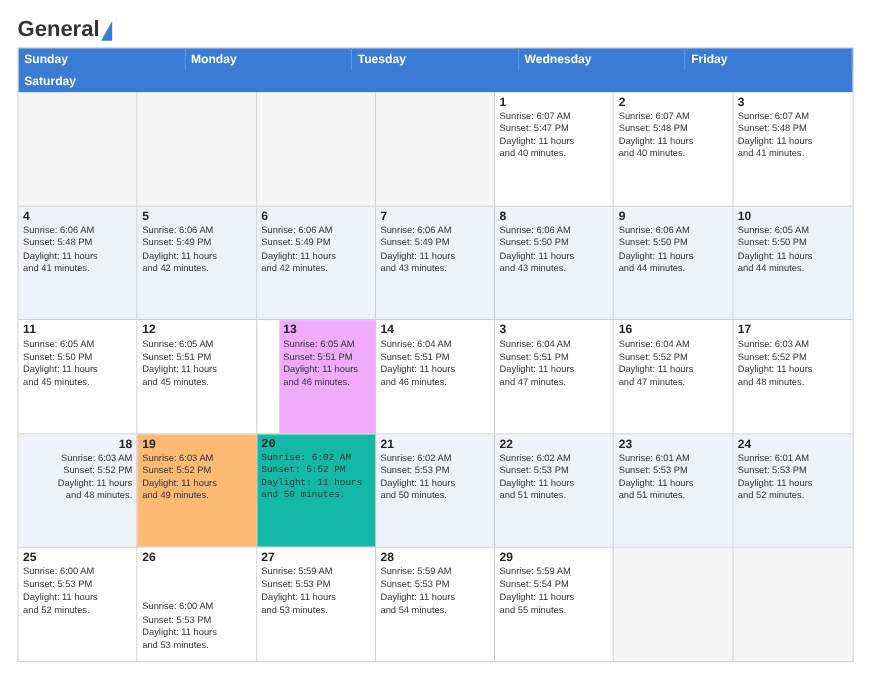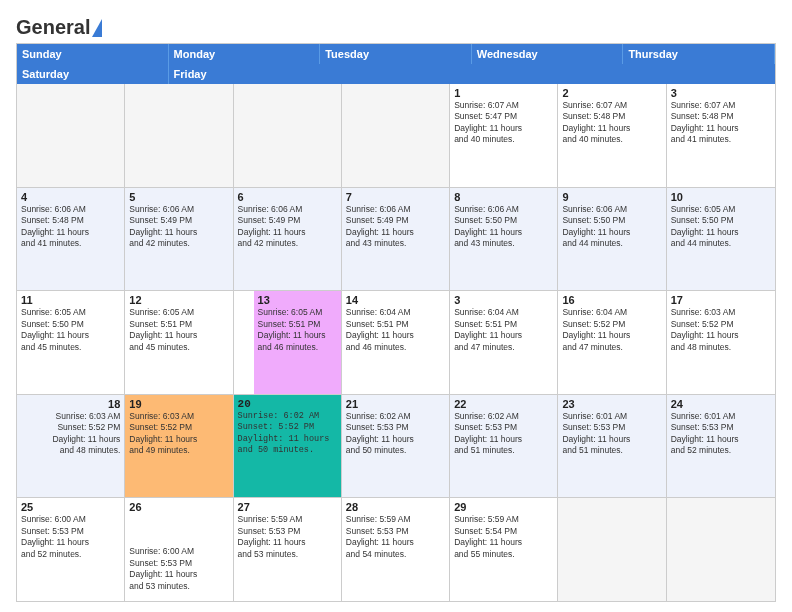--- a/index.html
+++ b/index.html
@@ -124,23 +124,22 @@
       <div class="location"></div>
     </div>
   </div>
 
   <div class="calendar">
     <div class="cal-header">
     <div class="cal-header-cell">Sunday</div>
         <div class="cal-header-cell">Monday</div>
         <div class="cal-header-cell">Tuesday</div>
         <div class="cal-header-cell">Wednesday</div>
-        <div class="cal-header-cell">Thursday</div>
+        <div class="cal-header-cell">Friday</div>
         <div class="cal-header-cell">Saturday</div>
-        <div class="cal-header-cell">Friday</div>
       </div>
     <div class="cal-body">
     <div class="cal-row">
           <div class="cal-cell empty" style="background: rgb(245, 245, 245);"></div>
           <div class="cal-cell empty" style="background: rgb(245, 245, 245);"></div>
           <div class="cal-cell empty" style="background: rgb(245, 245, 245);"></div>
           <div class="cal-cell empty" style="background: rgb(245, 245, 245);"></div>
           <div class="cal-cell" style="background: rgb(255, 255, 255);">
             <div class="day-num">1</div>
             <div class="day-info" style="white-space: pre-line;">Sunrise: 6:07 AM

